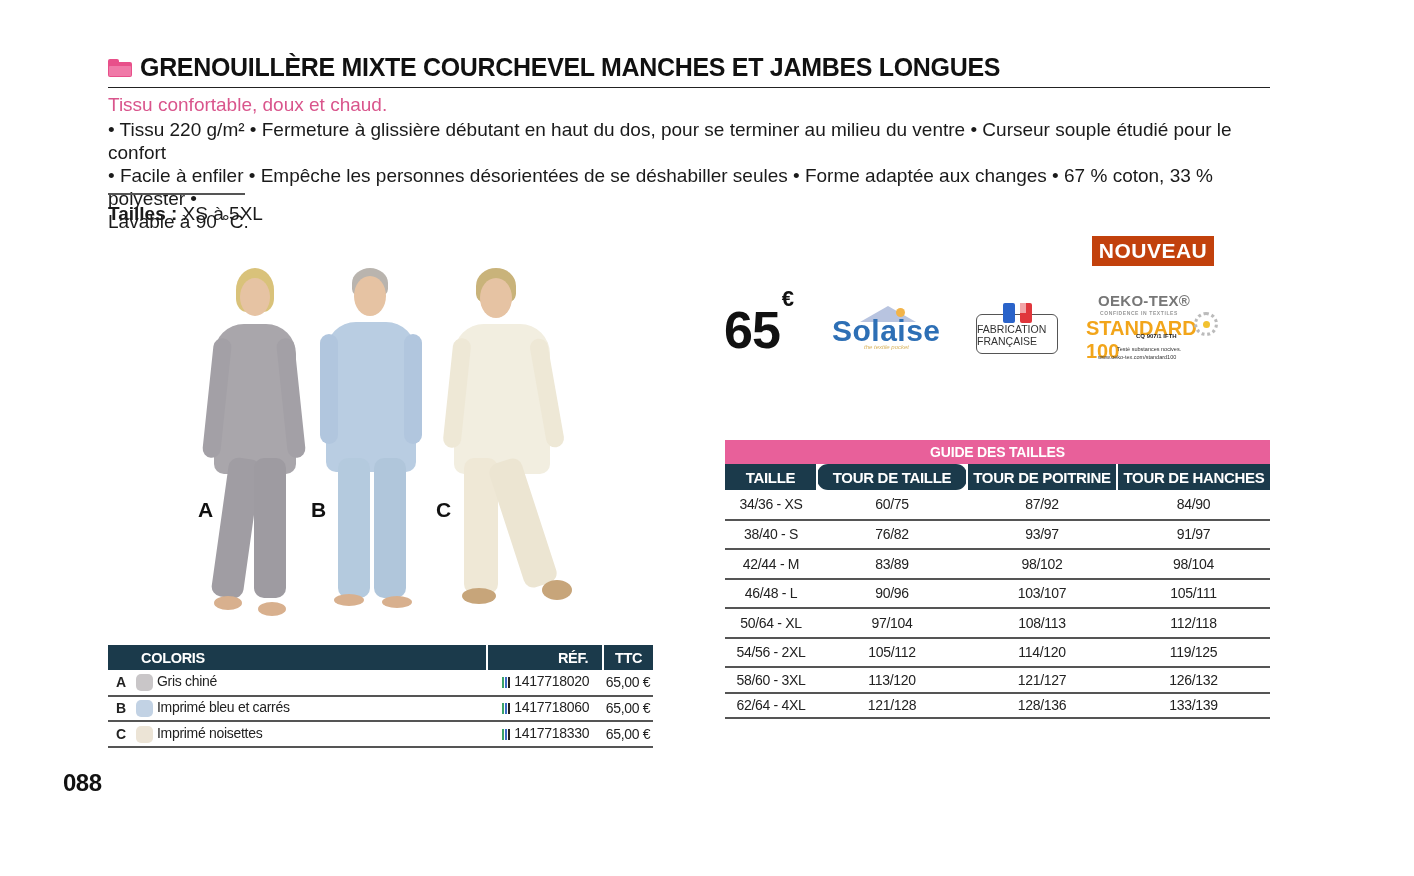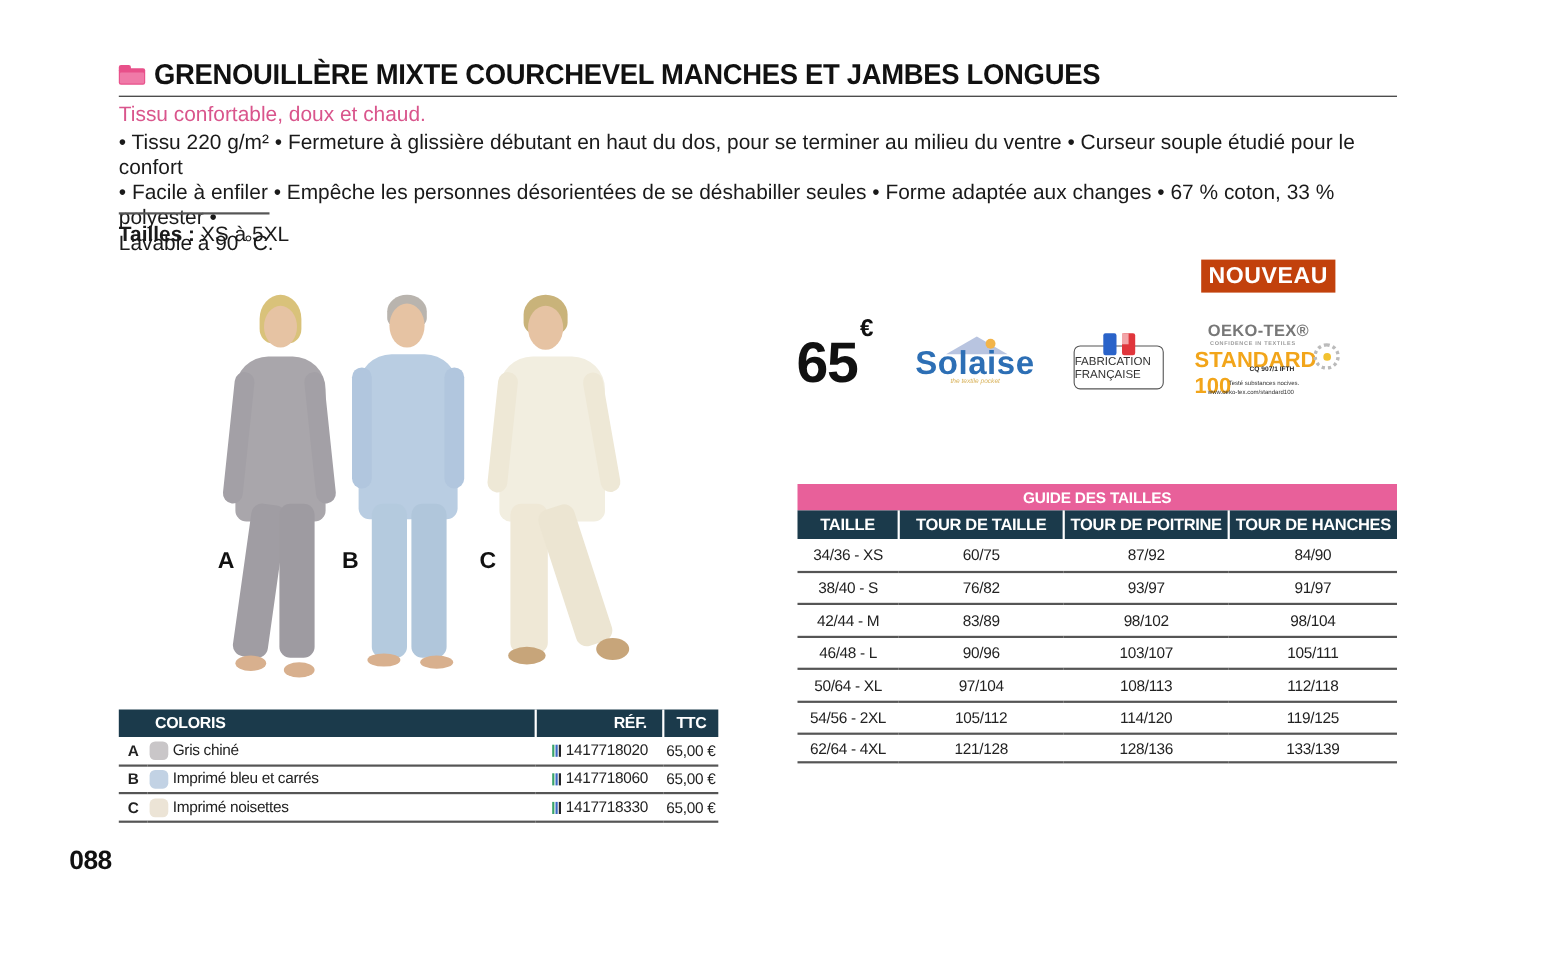--- a/index.html
+++ b/index.html
@@ -171,21 +171,21 @@
   <div class="t6">www.oeko-tex.com/standard100</div>
 </div>
 
 <table class="size-table">
   <thead>
     <tr>
         <th colspan="4" class="guide">GUIDE DES TAILLES</th>
       </tr>
     <tr>
       <th class="col" style="width:92px;">TAILLE</th>
-      <th class="col" style="width:150px;">TOUR DE TAILLE</th>
+      <th class="col" style="width:150px;border-radius:11px;">TOUR DE TAILLE</th>
       <th class="col" style="width:150px;">TOUR DE POITRINE</th>
       <th class="col">TOUR DE HANCHES</th>
     </tr>
   </thead>
   <tbody>
     <tr>
         <td>34/36 - XS</td>
         <td>60/75</td>
         <td>87/92</td>
         <td>84/90</td>
@@ -212,20 +212,26 @@
         <td>50/64 - XL</td>
         <td>97/104</td>
         <td>108/113</td>
         <td>112/118</td>
       </tr>
     <tr>
         <td>54/56 - 2XL</td>
         <td>105/112</td>
         <td>114/120</td>
         <td>119/125</td>
+      </tr>
+    <tr class="tight">
+        <td>58/60 - 3XL</td>
+        <td>113/120</td>
+        <td>121/127</td>
+        <td>126/132</td>
       </tr>
     <tr class="tight">
         <td>62/64 - 4XL</td>
         <td>121/128</td>
         <td>128/136</td>
         <td>133/139</td>
       </tr>
   </tbody>
 </table>
 

